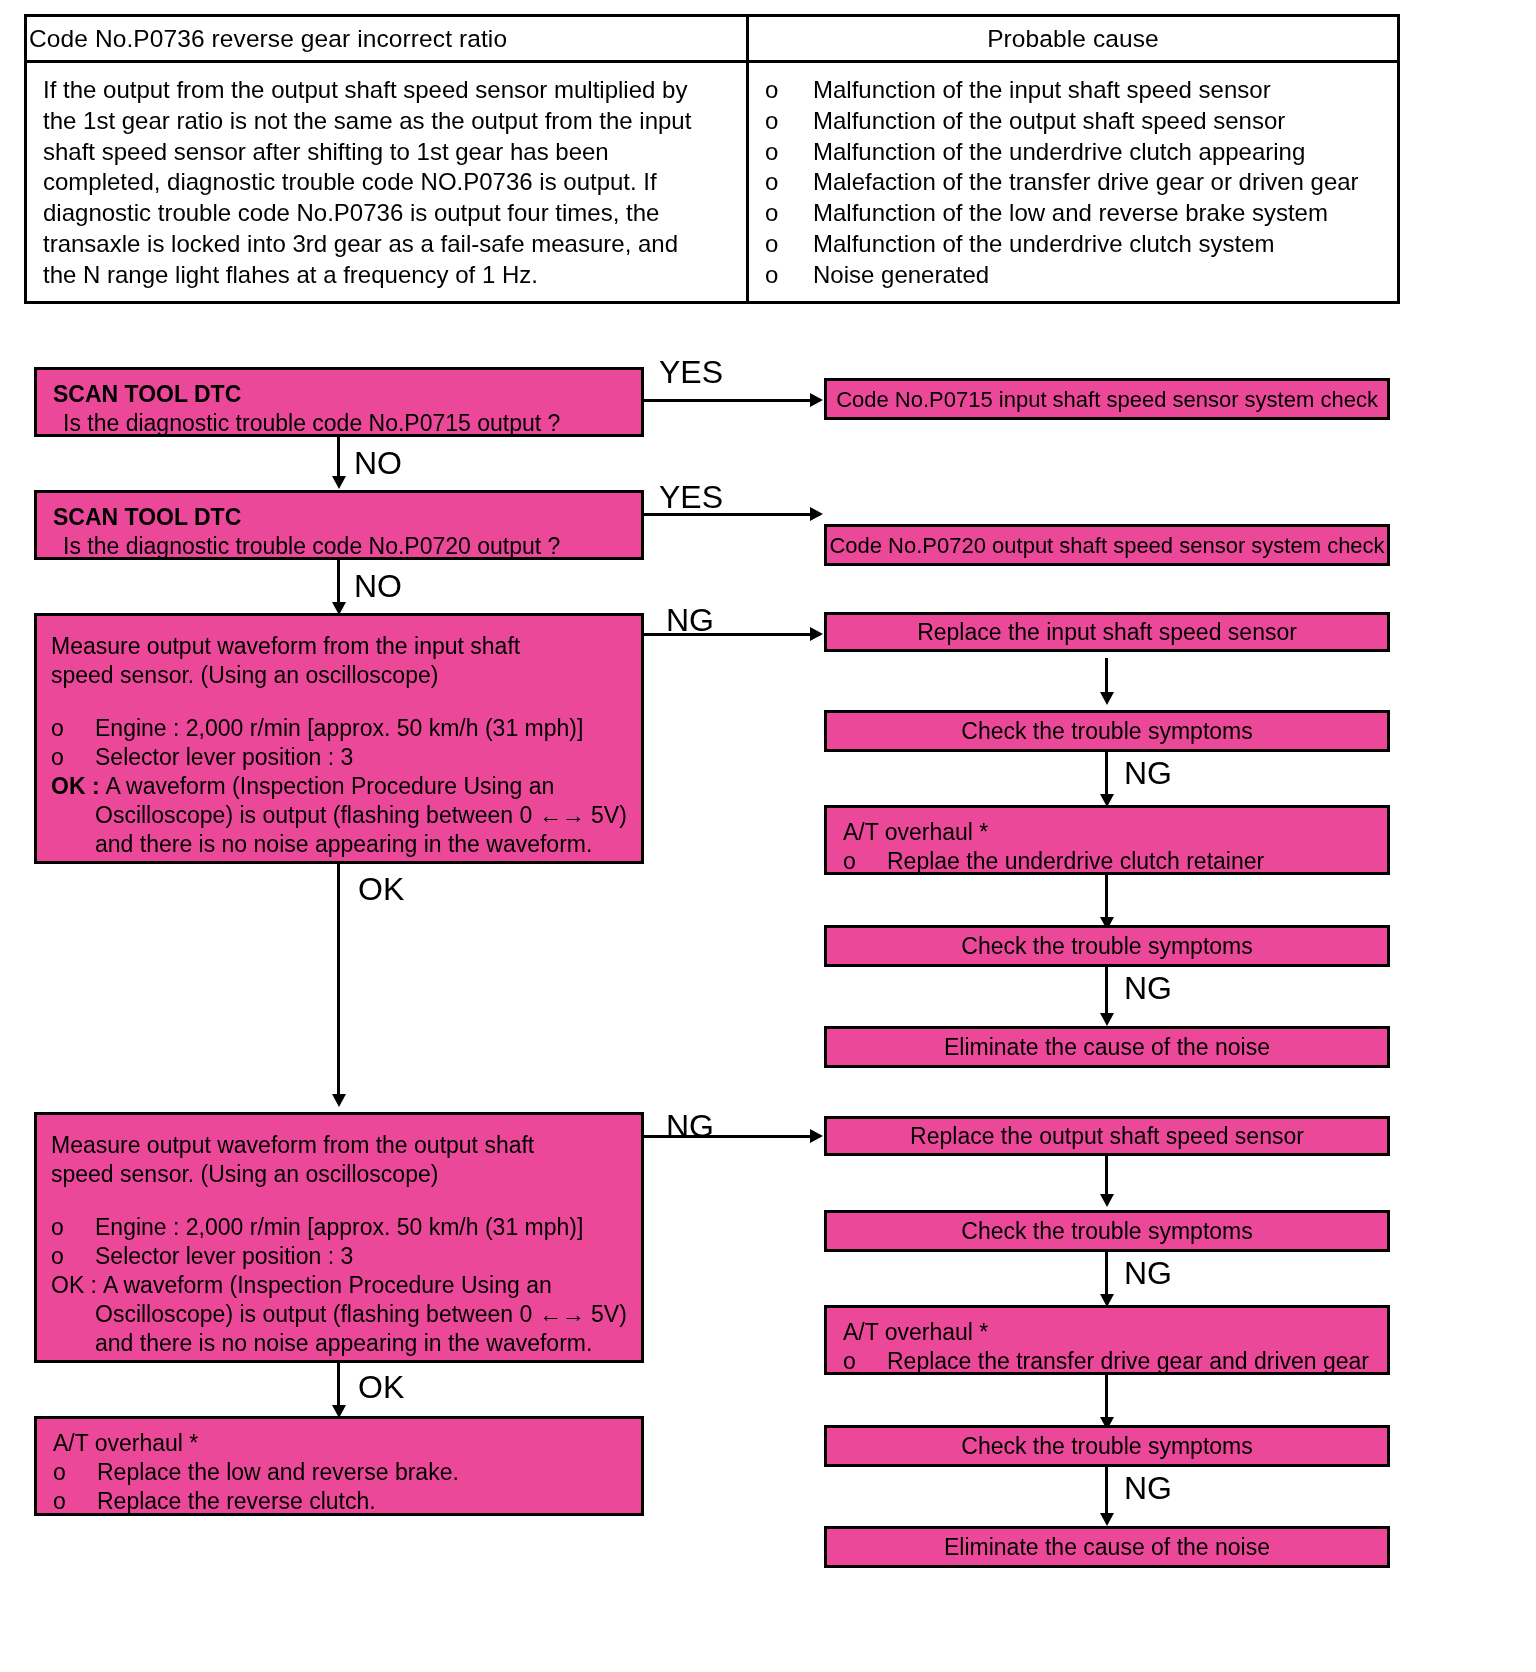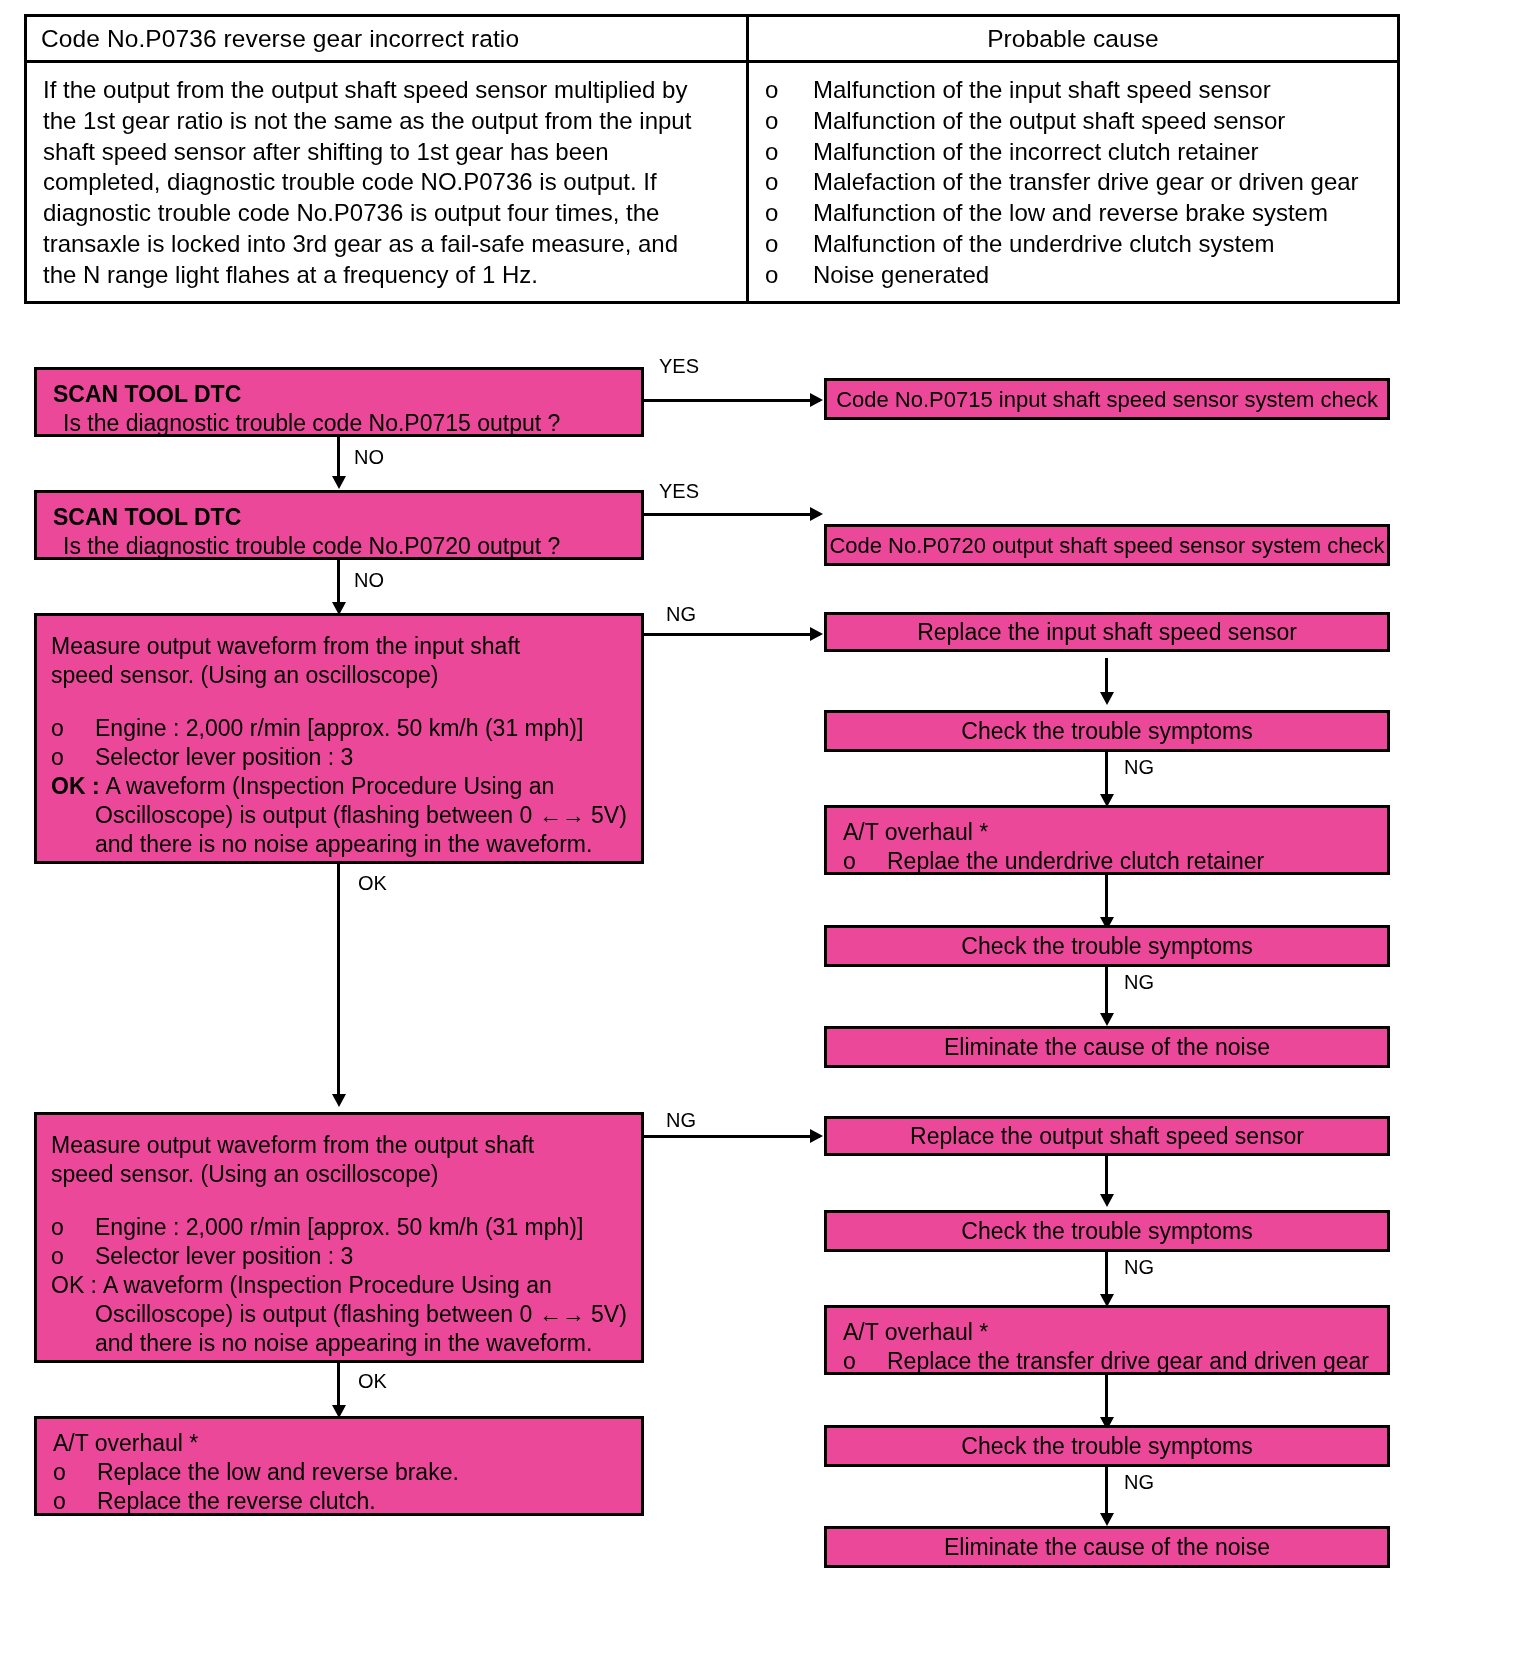--- a/index.html
+++ b/index.html
@@ -40,21 +40,21 @@
     flex: 0 0 722px;
   }
   .col-right {
     flex: 1 1 auto;
   }
   .dtc-head .col-left,
   .dtc-head .col-right {
     display: flex;
     align-items: center;
   }
-  .dtc-head .col-left { padding-left: 14px; }
+  .dtc-head .col-left { padding-left: 2px; }
   .dtc-head .col-right { justify-content: center; }
   .head-text { font-size: 24.5px; letter-spacing: 0.1px; }
 
   .desc {
     padding: 12px 31px 8px 16px;
     font-size: 24px;
     line-height: 30.8px;
     text-align: justify;
     text-justify: inter-word;
     hyphens: none;
@@ -97,21 +97,21 @@
   .blist .bl-b { width: 44px; flex: 0 0 44px; }
   .blist .bl-t { flex: 1 1 auto; }
 
   .ok-row { display: flex; }
   .ok-row .ok-k { flex: 0 0 auto; }
   .ok-row .ok-v { flex: 1 1 auto; }
   .indent { padding-left: 44px; }
 
   .lbl {
     position: absolute;
-    font-size: 20px;
+    font-size: 32px;
     line-height: 1;
     white-space: nowrap;
   }
 
   
   .vline { position: absolute; width: 3px; background: #000; }
   .hline { position: absolute; height: 3px; background: #000; }
   .arrow-down {
     position: absolute;
     width: 0; height: 0;
@@ -156,21 +156,21 @@
         <div class="cause-row">
           <span class="cause-bullet">o</span>
           <span class="cause-text">Malfunction of the input shaft speed sensor</span>
         </div>
         <div class="cause-row">
           <span class="cause-bullet">o</span>
           <span class="cause-text">Malfunction of the output shaft speed sensor</span>
         </div>
         <div class="cause-row">
           <span class="cause-bullet">o</span>
-          <span class="cause-text">Malfunction of the incorrect clutch retainer</span>
+          <span class="cause-text">Malfunction of the underdrive clutch appearing</span>
         </div>
         <div class="cause-row">
           <span class="cause-bullet">o</span>
           <span class="cause-text">Malefaction of the transfer drive gear or driven gear</span>
         </div>
         <div class="cause-row">
           <span class="cause-bullet">o</span>
           <span class="cause-text">Malfunction of the low and reverse brake system</span>
         </div>
         <div class="cause-row">

